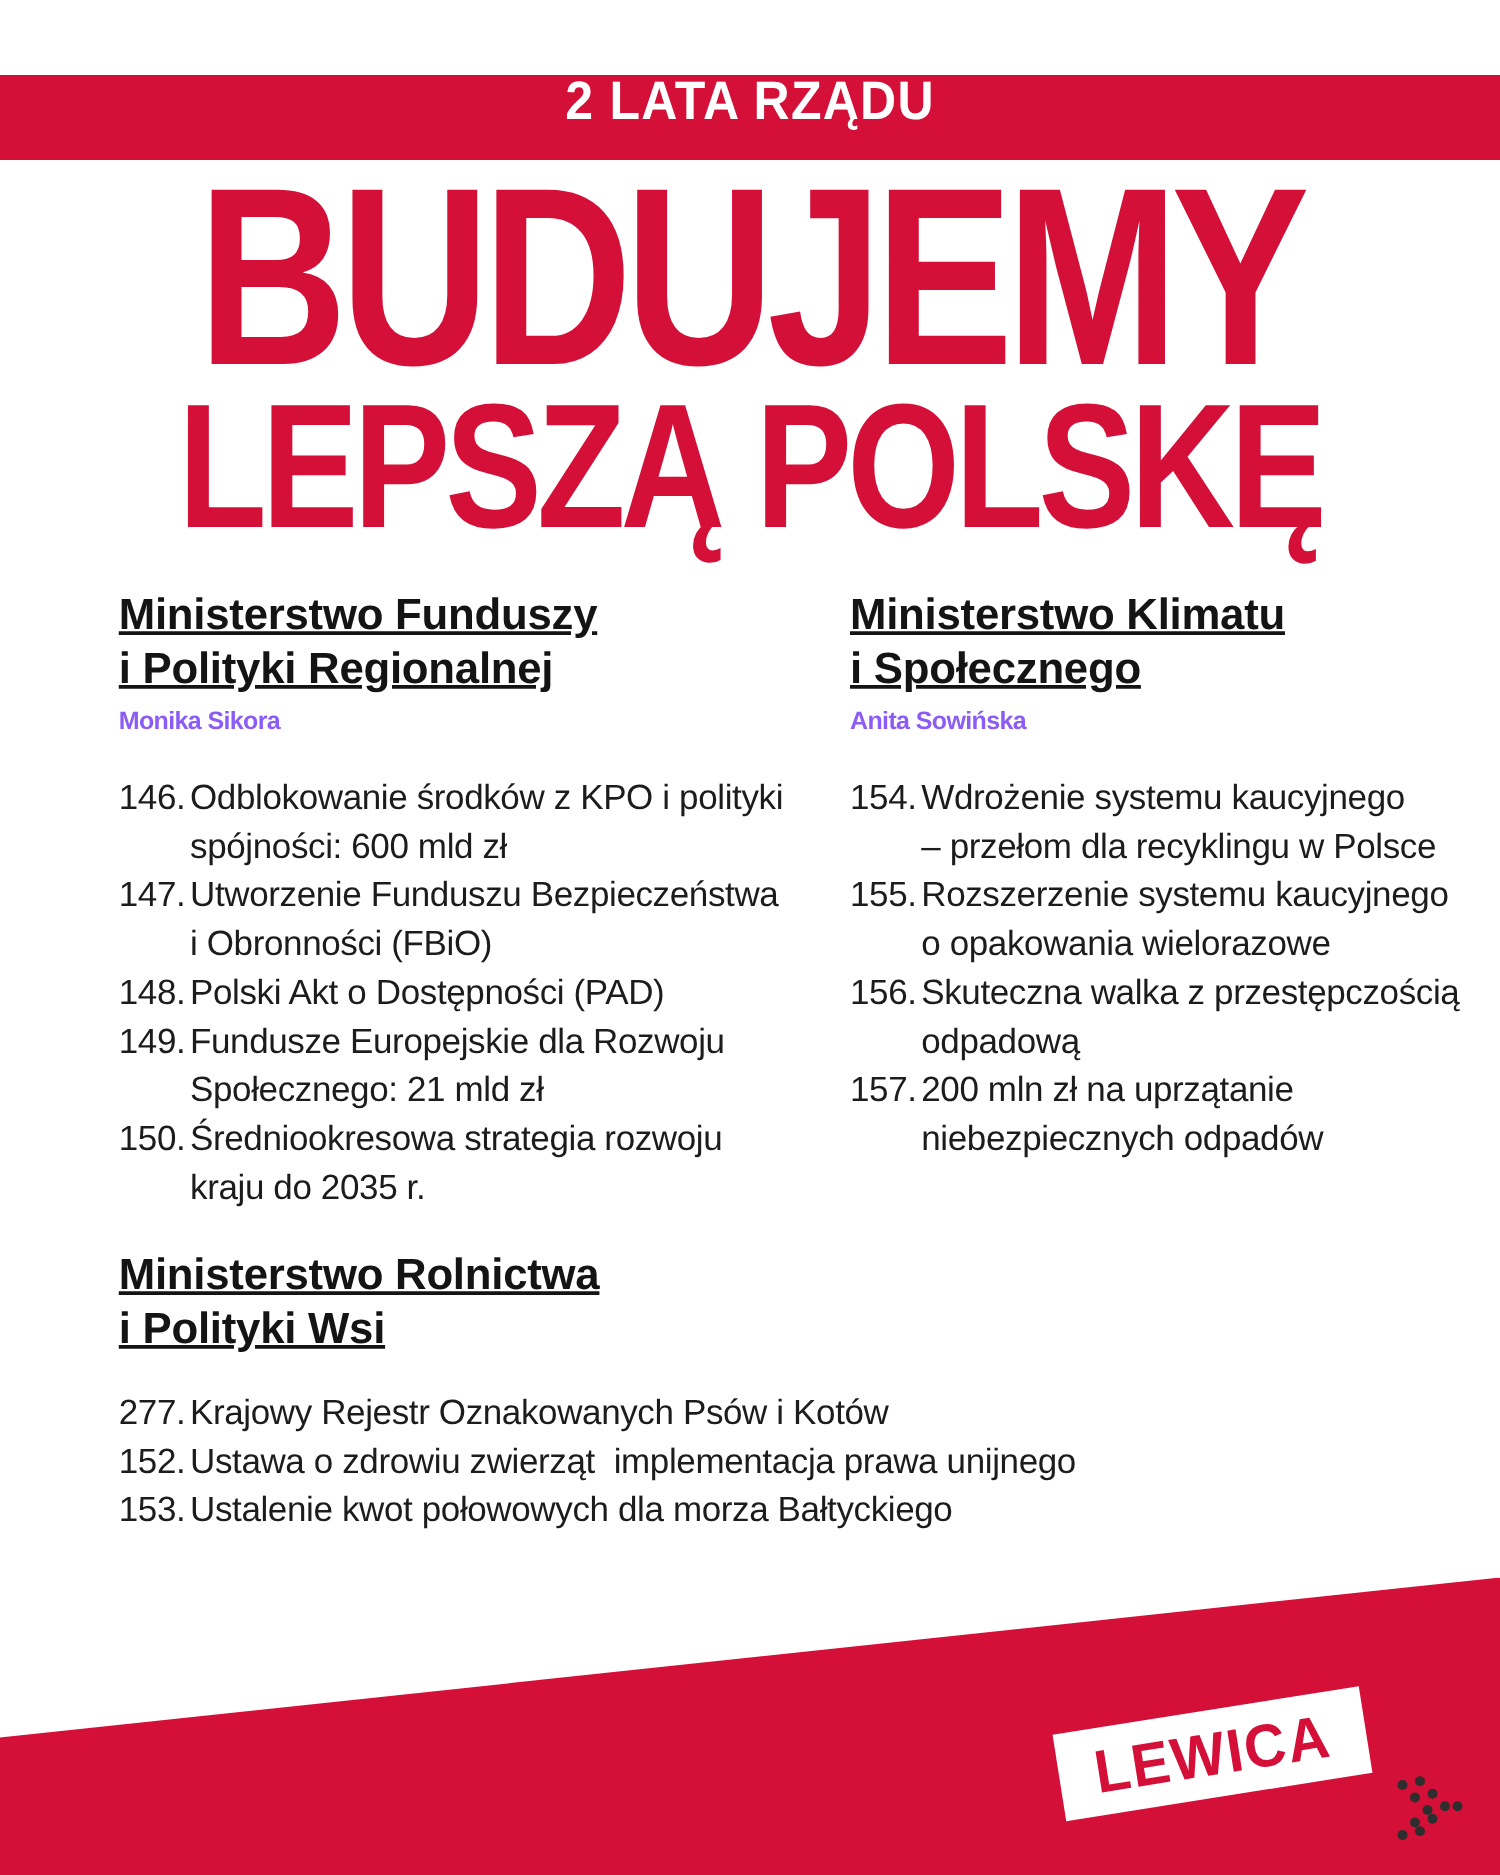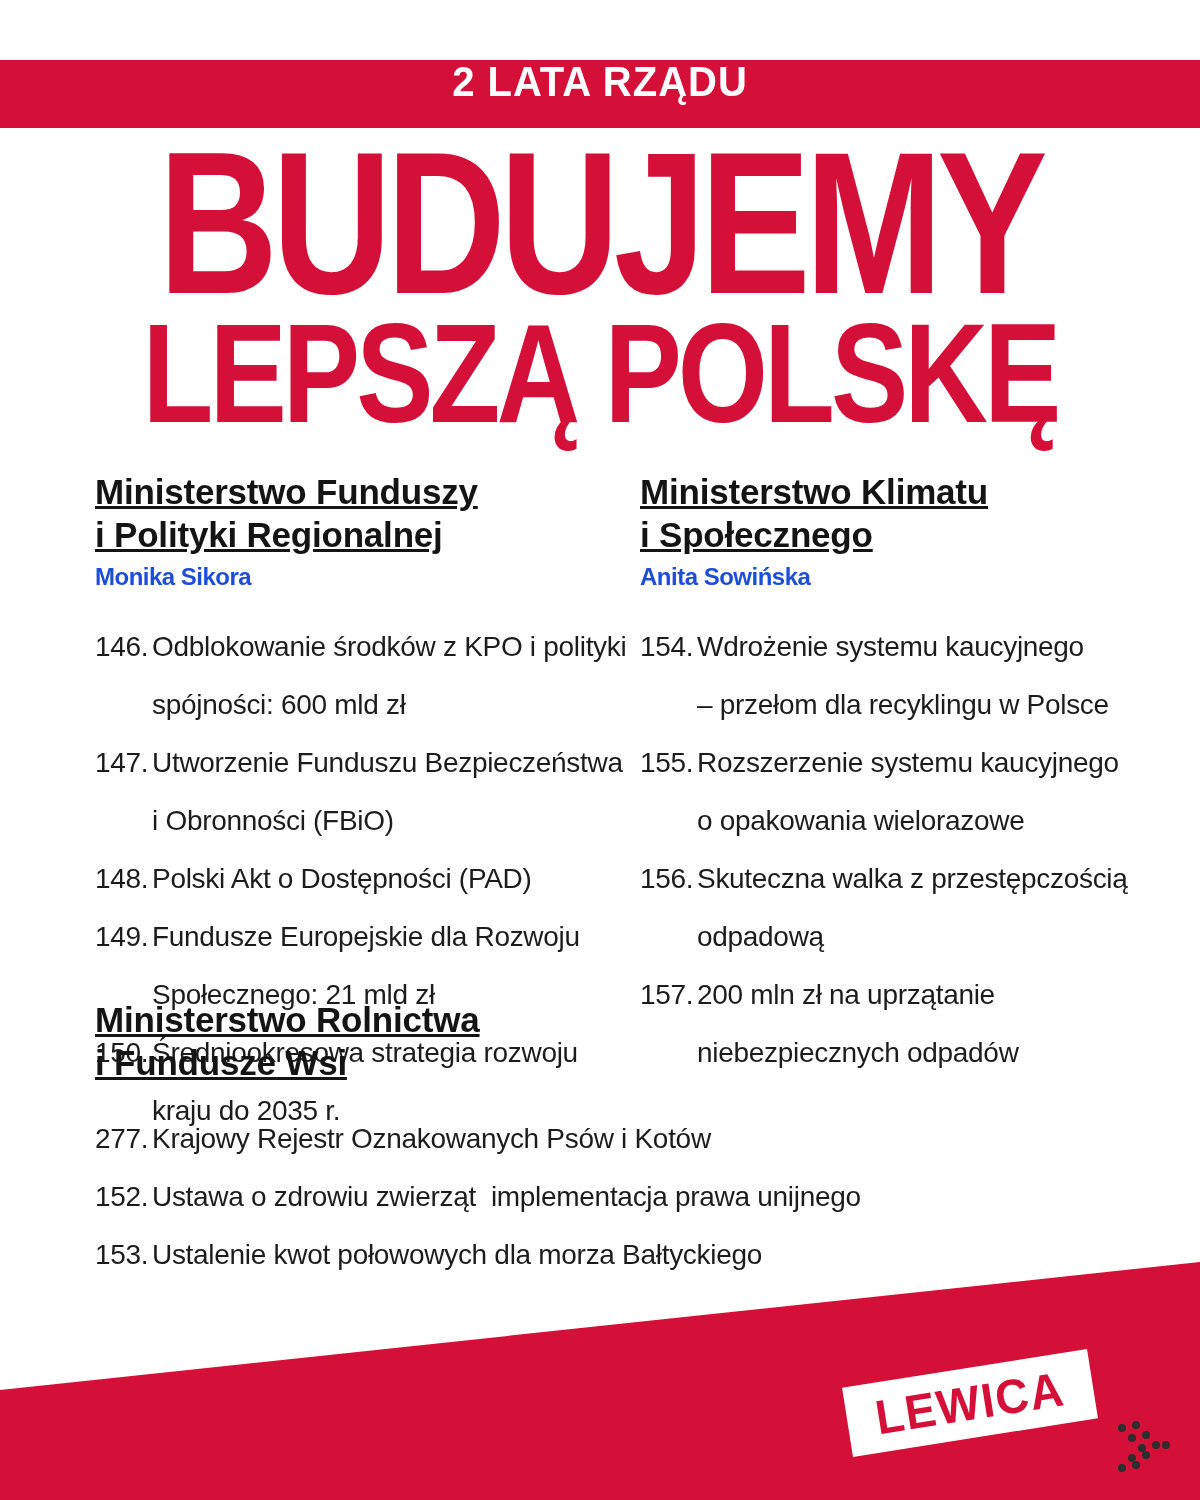--- a/index.html
+++ b/index.html
@@ -22,34 +22,34 @@
     display:inline-block;font-weight:800;line-height:1;transform-origin:top center;
     white-space:pre;
   }
   .title-1{top:122px;}
   .title-1 .tl{font-size:166px;letter-spacing:-6px;transform:scaleY(1.22);}
   .title-2{top:302px;}
   .title-2 .tl{font-size:116px;letter-spacing:-4px;transform:scaleY(1.22);}
   
   .col{position:absolute;}
   .col-left{left:95px;top:470px;width:545px;}
-  .col-right{left:640px;top:470px;width:510px;}
+  .col-right{left:680px;top:470px;width:510px;}
   .col-bottom{left:95px;top:998px;width:1010px;}
   .ministry-heading{
     color:#141414;font-size:35px;line-height:43px;font-weight:800;
     letter-spacing:-0.2px;white-space:pre;text-decoration:underline;
   }
   .minister-name{
-    margin-top:6px;color:#1d4ed8;font-size:24px;line-height:30px;
+    margin-top:6px;color:#8b5cf6;font-size:20px;line-height:30px;
     font-weight:700;letter-spacing:-0.5px;white-space:pre;
   }
   .item-list{margin-top:26px;}
   .col-bottom .item-list{margin-top:26px;}
   .item{
-    color:#1C1C1C;font-size:28px;line-height:58px;letter-spacing:-0.3px;
+    color:#1C1C1C;font-size:28px;line-height:39px;letter-spacing:-0.3px;
     padding-left:57px;text-indent:-57px;
   }
   .item .num{display:inline-block;width:57px;text-indent:0;}
   .item .txt{white-space:pre;}
   
   .footer-band{
     position:absolute;left:0;top:1262px;width:1200px;height:238px;
     background:#D40F38;
     clip-path:polygon(0 53.8%,100% 0,100% 100%,0 100%);
   }
@@ -108,21 +108,21 @@
       <div class="item"><span class="num">155.</span><span class="txt">Rozszerzenie systemu kaucyjnego
 o opakowania wielorazowe</span></div>
       <div class="item"><span class="num">156.</span><span class="txt">Skuteczna walka z przestępczością
 odpadową</span></div>
       <div class="item"><span class="num">157.</span><span class="txt">200 mln zł na uprzątanie
 niebezpiecznych odpadów</span></div>
     </div>
   </div>
 
   <div class="col col-bottom">
-    <div class="ministry-heading"><span>Ministerstwo Rolnictwa</span><br><span>i Fundusze Wsi</span></div>
+    <div class="ministry-heading"><span>Ministerstwo Rolnictwa</span><br><span>i Polityki Wsi</span></div>
     <div class="item-list">
       <div class="item"><span class="num">277.</span><span class="txt">Krajowy Rejestr Oznakowanych Psów i Kotów</span></div>
       <div class="item"><span class="num">152.</span><span class="txt">Ustawa o zdrowiu zwierząt  implementacja prawa unijnego</span></div>
       <div class="item"><span class="num">153.</span><span class="txt">Ustalenie kwot połowowych dla morza Bałtyckiego</span></div>
     </div>
   </div>
 
   <div class="footer-band"></div>
   <div class="lewica-logo">
     <span class="logo-text">LEWICA</span>

